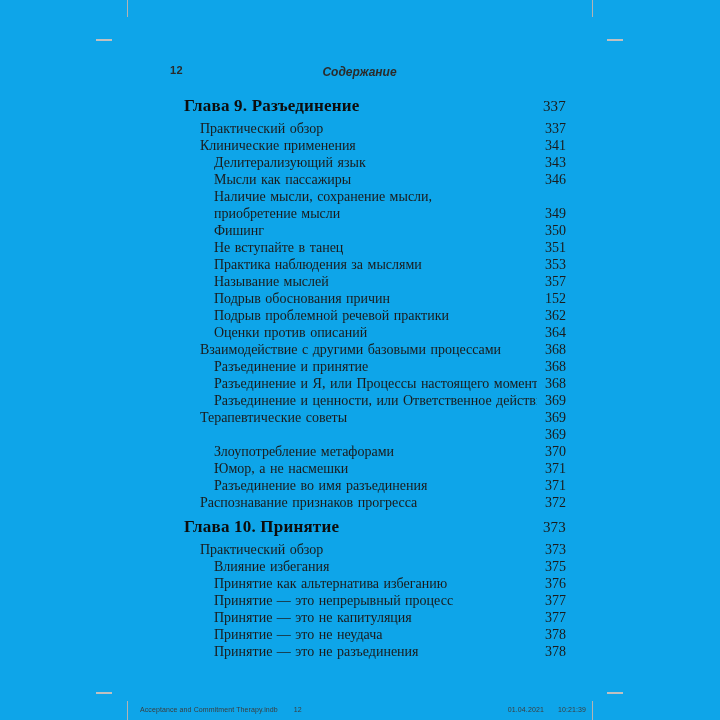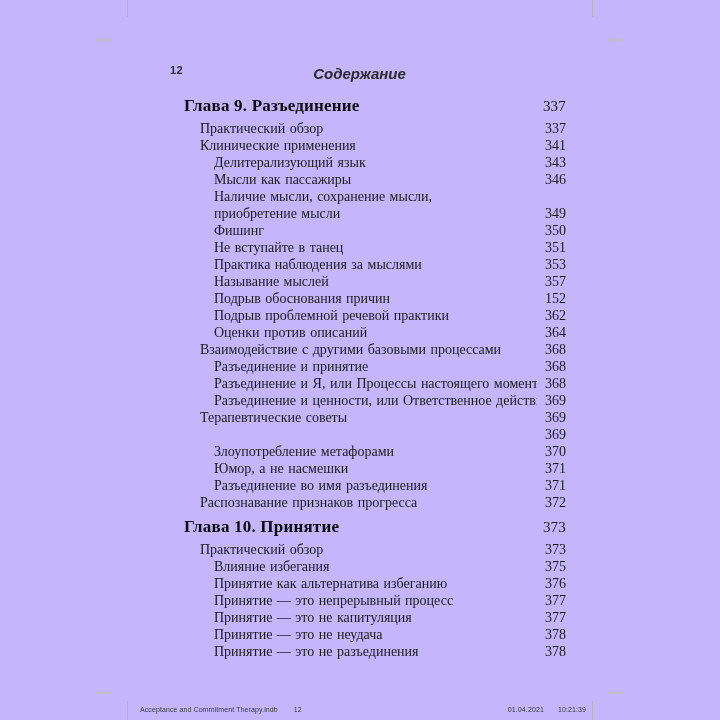--- a/index.html
+++ b/index.html
@@ -6,21 +6,21 @@
   html, body { width: 720px; height: 720px; }
   body {
     font-family: "Liberation Serif", serif;
     background: #ffffff;
     position: relative;
     overflow: hidden;
   }
   .page {
     position: absolute;
     inset: 0;
-    background: #c4b5fd;
+    background: #0ea5e9;
   }
 
   
   .crop-v {
     position: absolute;
     width: 1px;
     background: #b3b3b3;
   }
   .crop-h {
     position: absolute;
@@ -54,21 +54,21 @@
     font-size: 11px;
     font-weight: bold;
     letter-spacing: 0.5px;
   }
   .running-title {
     position: absolute;
     left: 0;
     top: 1px;
     width: 100%;
     text-align: center;
-    font-size: 15px;
+    font-size: 12px;
     font-weight: bold;
     font-style: italic;
   }
 
   
   .toc {
     position: absolute;
     left: 184px;
     top: 96px;
     width: 382px;

